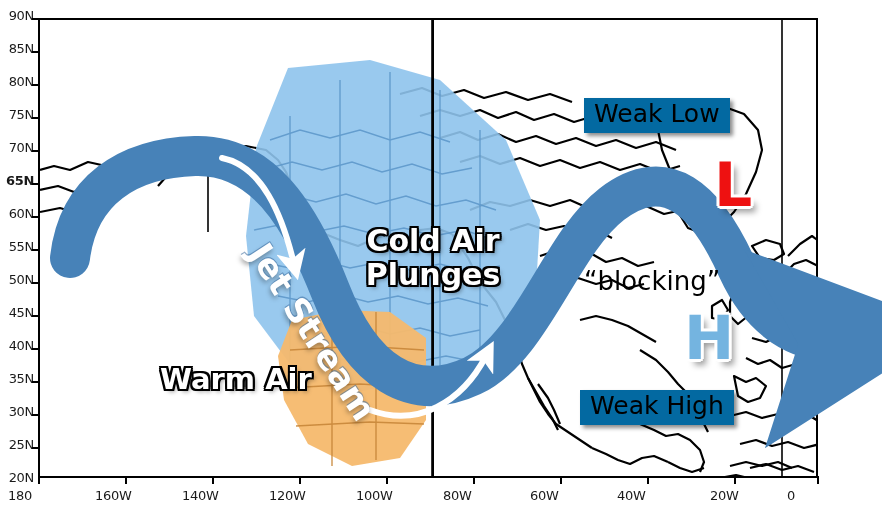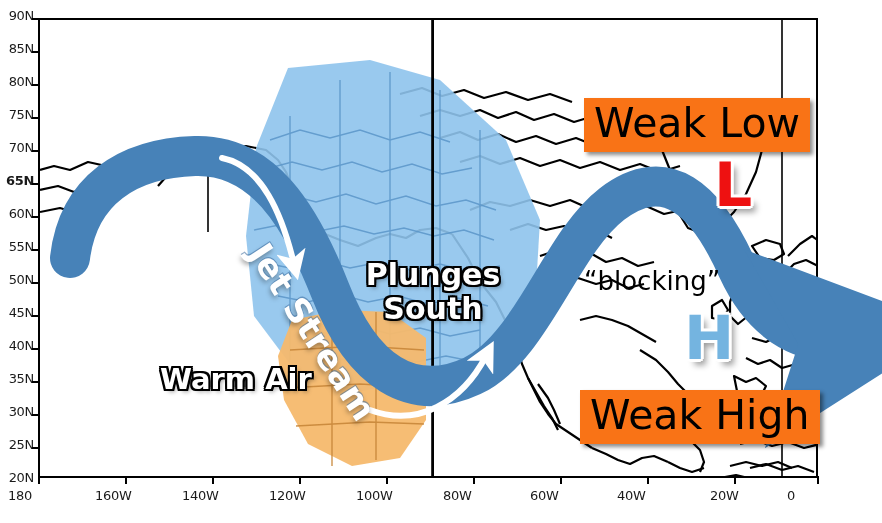--- a/index.html
+++ b/index.html
@@ -33,22 +33,22 @@
         font-family:"DejaVu Sans",sans-serif;white-space:nowrap;
         text-shadow:
            -2px -2px 0 #000, 2px -2px 0 #000, -2px 2px 0 #000, 2px 2px 0 #000,
            -2px 0 0 #000, 2px 0 0 #000, 0 -2px 0 #000, 0 2px 0 #000,
            3px 3px 4px rgba(0,0,0,.35);}
   .coldair{font-size:30px;text-align:center;line-height:34px;}
   .warmair{font-size:29px;}
   .jetstream{font-size:34px;transform:rotate(57deg);transform-origin:0 0;
              text-shadow:-1px -1px 0 rgba(60,110,160,.55),2px 2px 5px rgba(0,0,0,.35);}
 
-  .hl-box{position:absolute;background:#f97316;padding:1px 10px 5px 10px;
-          font-size:41px;color:#000;font-family:"DejaVu Sans",sans-serif;
+  .hl-box{position:absolute;background:#0369a1;padding:1px 10px 5px 10px;
+          font-size:25px;color:#000;font-family:"DejaVu Sans",sans-serif;
           white-space:nowrap;box-shadow:3px 3px 4px rgba(0,0,0,.45);}
 
   .blocking{position:absolute;font-size:26px;color:#000;
             font-family:"DejaVu Sans",sans-serif;white-space:nowrap;}
 
   .pressure-letter{position:absolute;font-weight:bold;
         font-family:"DejaVu Sans",sans-serif;font-size:60px;line-height:60px;}
   .letter-L{color:#ee1111;
      text-shadow:-2px -2px 0 #fff,2px -2px 0 #fff,-2px 2px 0 #fff,2px 2px 0 #fff,
                  -3px 0 0 #fff,3px 0 0 #fff,0 -3px 0 #fff,0 3px 0 #fff,
@@ -222,22 +222,22 @@
              C 532,348 560,244 612,204
              C 666,163 706,198 738,270
              C 762,322 800,344 838,340" fill="none" stroke="#4782b8" stroke-width="40" stroke-linecap="round" marker-end="url(#jetHead)"></path>
 
     <path d="M222,158 C 262,166 282,214 294,264" fill="none" stroke="#ffffff" stroke-width="6" stroke-linecap="round" marker-end="url(#whiteHead)"></path>
 
     <path d="M370,410 C 418,428 462,402 486,356" fill="none" stroke="#ffffff" stroke-width="6" stroke-linecap="round" marker-end="url(#whiteHead)"></path>
   </svg>
 
 
+  <div class="outline-text coldair" style="left:358px;top:224px;width:150px;">Cold Air</div>
   <div class="outline-text coldair" style="left:358px;top:258px;width:150px;">Plunges</div>
-  <div class="outline-text coldair" style="left:358px;top:292px;width:150px;">South</div>
 
   <div class="outline-text warmair" style="left:160px;top:362px;">Warm Air</div>
 
   <div class="outline-text jetstream" style="left:274px;top:236px;">Jet Stream</div>
 
   <div class="blocking" style="left:584px;top:266px;">“blocking”</div>
 
   <div class="hl-box" style="left:584px;top:98px;">Weak Low</div>
   <div class="pressure-letter letter-L" style="left:714px;top:155px;">L</div>
 

